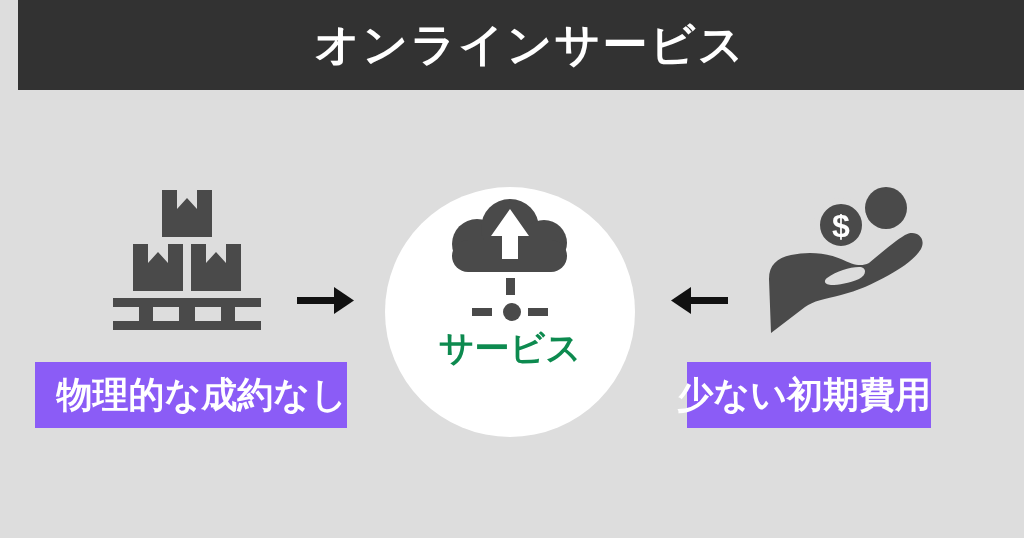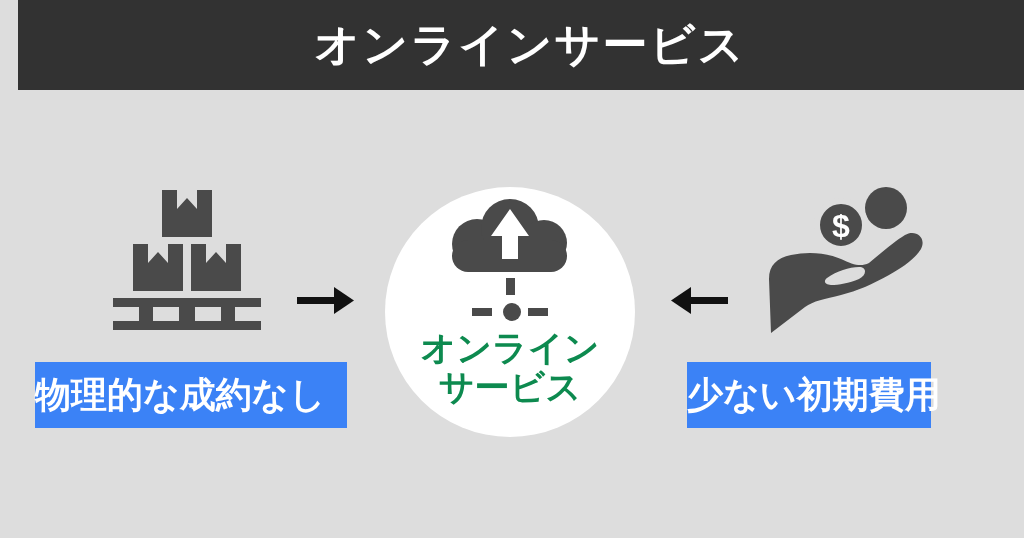--- a/index.html
+++ b/index.html
@@ -20,22 +20,22 @@
     position:absolute;left:385px;top:187px;width:250px;height:250px;
     background:#ffffff;border-radius:50%;
   }
   .center-label{
     position:absolute;left:385px;top:328px;width:250px;
     text-align:center;font-size:35px;line-height:39px;font-weight:bold;
     color:#0d8a4f;
   }
   .green-box{
     position:absolute;top:362px;height:66px;
-    background:#3b82f6;color:#ffffff;
-    display:flex;align-items:center;justify-content:flex-start;
+    background:#8b5cf6;color:#ffffff;
+    display:flex;align-items:center;justify-content:flex-end;
     font-size:36px;font-weight:bold;white-space:nowrap;
   }
   .green-box.left-box{left:35px;width:312px;}
   .green-box.right-box{left:687px;width:244px;}
 </style>
 </head>
 <body>
 
 <div class="header">
   <div class="header-title">オンラインサービス</div>
@@ -69,21 +69,20 @@
     <rect x="2" y="43" width="115" height="32" rx="16"></rect>
     <rect x="56" y="81" width="9" height="17"></rect>
     <circle cx="62" cy="115" r="9"></circle>
     <rect x="22" y="111" width="20" height="8"></rect>
     <rect x="78" y="111" width="20" height="8"></rect>
   </g>
   <polygon fill="#ffffff" points="60,12 41,39 52,39 52,62 68,62 68,39 79,39"></polygon>
 </svg>
 
 <div class="center-label">
-  <div>オンライン</div>
   <div>サービス</div>
 </div>
 
 <svg class="icon-abs" style="left:671px;top:283px;" width="58" height="36" viewBox="0 0 58 36">
   <rect x="15" y="14" width="42" height="7" fill="#111111"></rect>
   <polygon points="20,4 0,17.5 20,31" fill="#111111"></polygon>
 </svg>
 
 <svg class="icon-abs" style="left:763px;top:183px;" width="172" height="158" viewBox="0 0 172 158">
   <circle cx="123" cy="25" r="21" fill="#4a4a4a"></circle>

